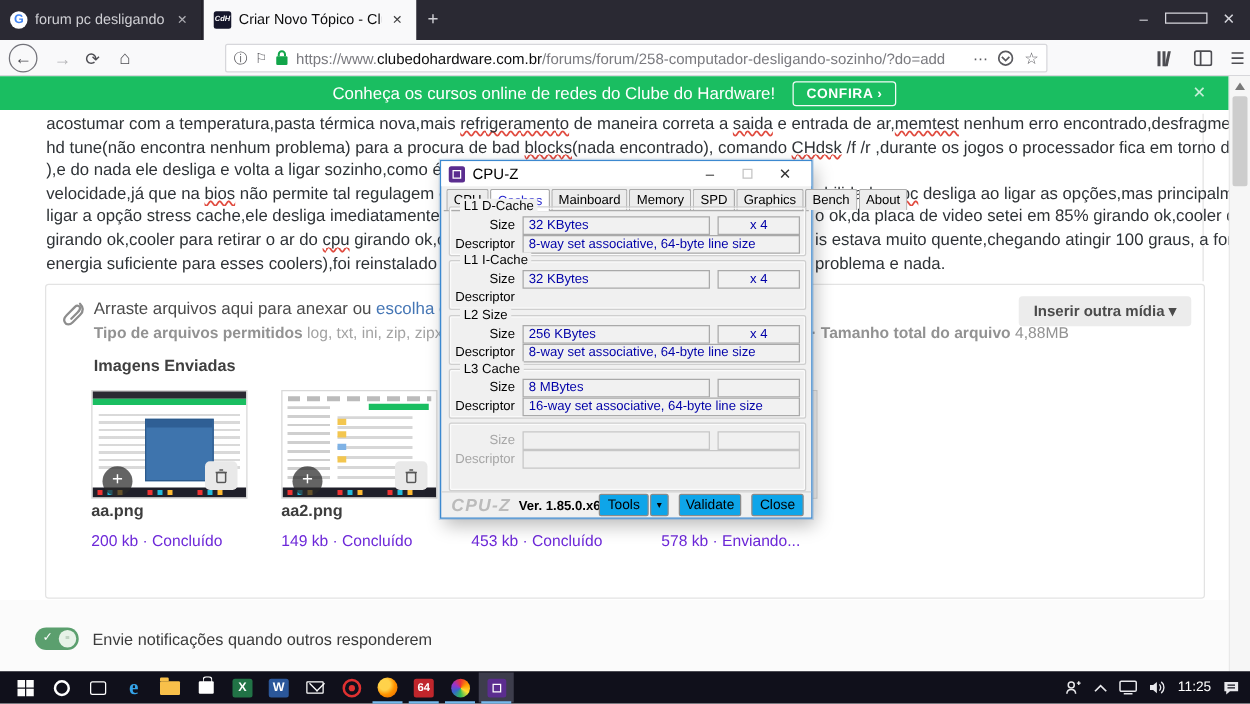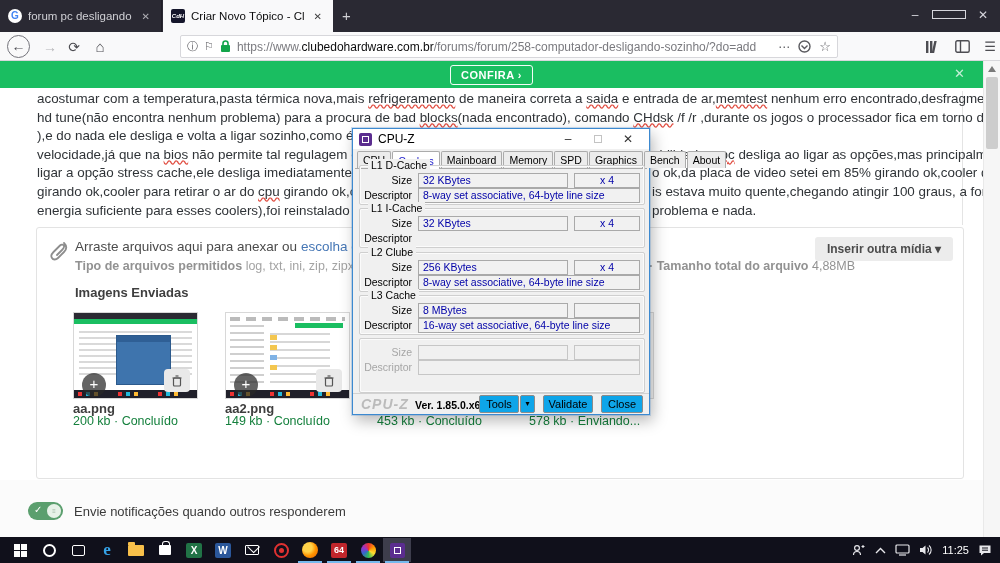--- a/index.html
+++ b/index.html
@@ -54,21 +54,21 @@
   .total-row { position:absolute; left:612px; top:31px; font-size:12.5px; color:#929292; white-space:nowrap; }
   .total-bold { font-weight:bold; }
   .insert-btn { position:absolute; right:10px; top:9px; height:24px; background:#ececec; border-radius:3px; font-size:12px; color:#4b4b4b; font-weight:bold; padding:0 12px; line-height:24px; }
   .imgsec-title { position:absolute; left:38px; top:57px; font-size:13px; font-weight:bold; color:#3f3f3f; }
   .thumb { position:absolute; top:84px; width:125px; height:87px; border:1px solid #d8d8d8; background:#fff; overflow:visible; }
   .t0{left:36px}.t1{left:188px}.t2{left:340px}.t3{left:492px}
   .thumb-art { position:absolute; inset:0; overflow:hidden; }
   .plus-ov { position:absolute; left:8px; bottom:1px; width:24px; height:24px; border-radius:50%; background:rgba(40,40,40,.72); color:#fff; font-size:15px; line-height:22px; text-align:center; }
   .trash-ov { position:absolute; right:7px; bottom:6px; width:26px; height:23px; border-radius:4px; background:#e9e9e9; display:flex; align-items:center; justify-content:center; }
   .fname { position:absolute; top:173px; width:148px; font-size:13px; font-weight:bold; color:#3e3e3e; }
-  .fmeta { position:absolute; top:186px; width:148px; font-size:12.5px; color:#15803d; }
+  .fmeta { position:absolute; top:198px; width:148px; font-size:12.5px; color:#6d28d9; }
   .gray-thumb { background:#f4f4f4; width:100%; height:100%; }
 
   
   .m-top { height:6px; background:#2b2a33; }
   .m-green { height:5px; background:#1abe61; }
   .m-lines { position:absolute; left:5px; right:5px; top:18px; height:46px;
     background:repeating-linear-gradient(#c9c9c9 0 2px, transparent 2px 6px); opacity:.7; }
   .m-dialog { position:absolute; left:42px; top:22px; width:55px; height:50px; background:#3e74ad; border:1px solid #2c5a8c; }
   .m-dialog::before { content:""; display:block; height:6px; background:#2f5f95; }
   .m-bottom { position:absolute; left:0; right:0; bottom:0; height:8px; background:#20202a;
@@ -202,20 +202,21 @@
     <rect x="9.5" y="1" width="2.4" height="12" fill="#4d4d52" transform="skewX(-12)"></rect>
   </svg>
   <svg class="mini-ic" style="position:absolute;left:955px;top:8px;" width="15" height="13" viewBox="0 0 15 13">
     <rect x="0.8" y="0.8" width="13.4" height="11.4" rx="1.5" fill="none" stroke="#4d4d52" stroke-width="1.4"></rect>
     <line x1="5.5" y1="1" x2="5.5" y2="12" stroke="#4d4d52" stroke-width="1.4"></line>
   </svg>
   <span class="nav-icon" style="left:978px;font-size:13px;">☰</span>
 </div>
 
 <div class="banner">
+  <span class="banner-text">Conheça os cursos online de redes do Clube do Hardware!</span>
   <span class="banner-cta">CONFIRA ›</span>
   <span class="banner-close">✕</span>
 </div>
 
 <div class="post">
   <div class="post-line">
       <span class="pl-l">acostumar com a temperatura,pasta térmica nova,mais <span class="sq">refrigeramento</span> de maneira correta a <span class="sq">saida</span> e entrada de ar,<span class="sq">memtest</span> nenhum erro encontrado,desfragmentação do hd,  e</span>
       <span class="pl-r"></span>
     </div>
   <div class="post-line">
@@ -354,21 +355,21 @@
         <span class="cz-lab">Size</span>
       <span class="fld fld-size">32 KBytes</span>
       <span class="fld fld-cnt">x 4</span>
       </div>
     <div class="cz-row r-desc">
         <span class="cz-lab">Descriptor</span>
       </div>
   </div>
 
   <div class="cz-group g2">
-    <span class="cz-legend">L2 Clube</span>
+    <span class="cz-legend">L2 Size</span>
     <div class="cz-row r-size">
         <span class="cz-lab">Size</span>
       <span class="fld fld-size">256 KBytes</span>
       <span class="fld fld-cnt">x 4</span>
       </div>
     <div class="cz-row r-desc">
         <span class="cz-lab">Descriptor</span>
       <span class="fld fld-desc">8-way set associative, 64-byte line size</span>
       </div>
   </div>

